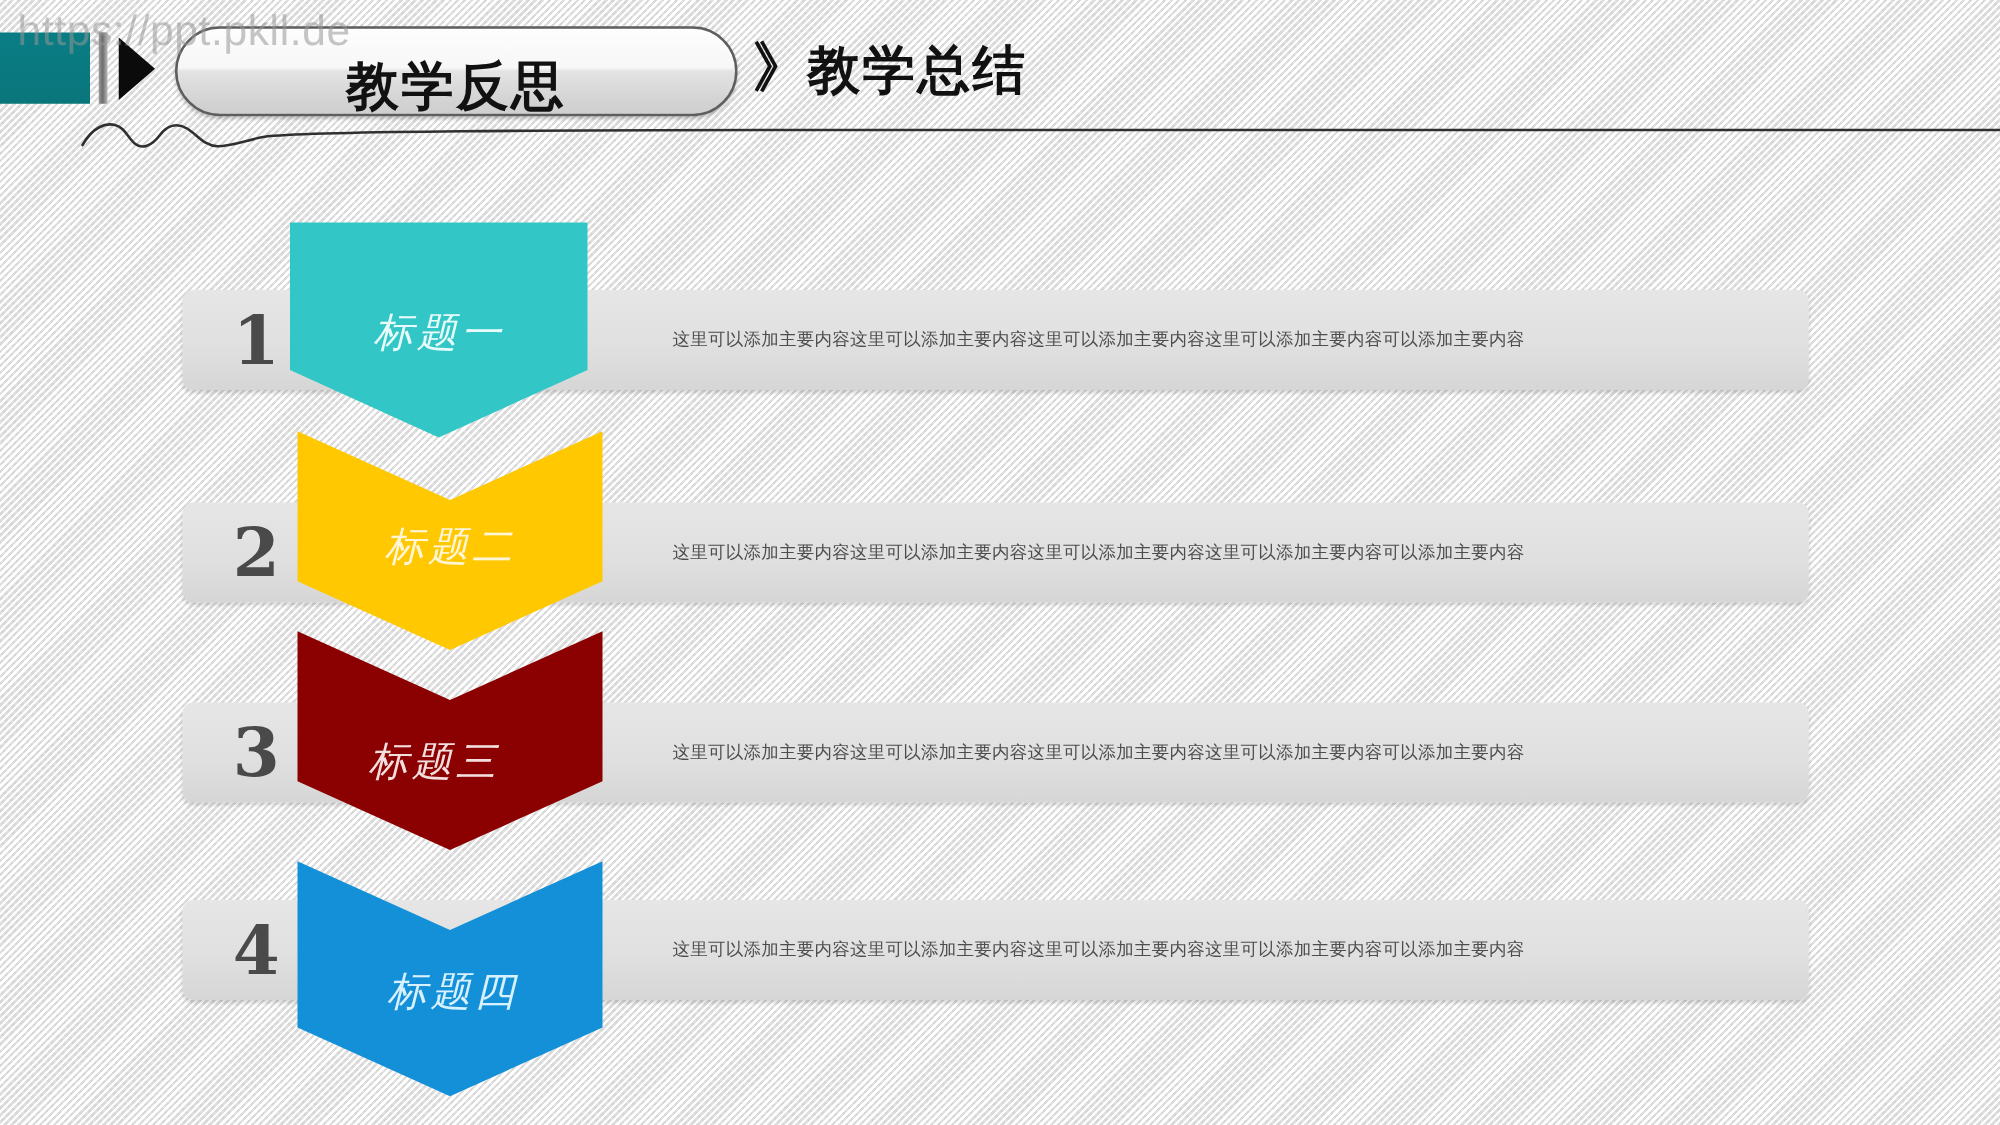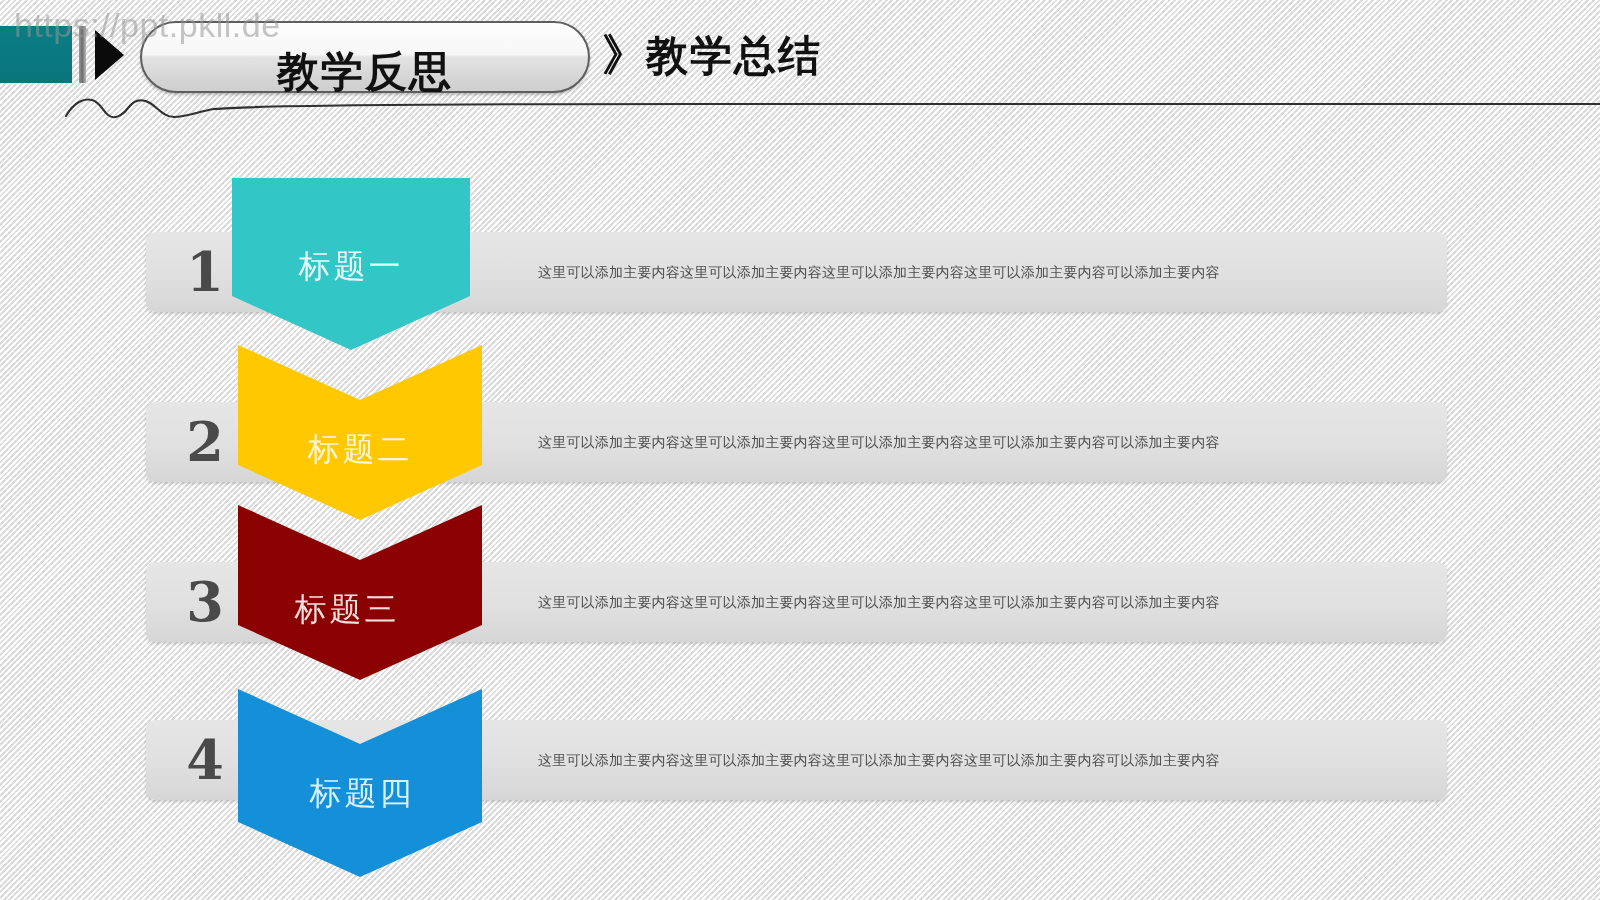--- a/index.html
+++ b/index.html
@@ -98,21 +98,21 @@
       #e3e3e3 50%,
       #d2d2d2 88%,
       #cfcfcf 100%);
     box-shadow: 0 2px 3px rgba(0,0,0,0.22), inset 0 1px 0 rgba(255,255,255,0.9);
     display: flex;
     align-items: center;
     justify-content: center;
   }
 
   #title-pill-label {
-    font-family: Liberation Serif, serif;
+    font-family: Liberation Mono, monospace;
     font-size: 42px;
     font-weight: 700;
     color: #111;
     letter-spacing: 2px;
     line-height: 1;
     padding-bottom: 3px;
     margin-top: 32px;
   }
 
   #subtitle-wrap {
@@ -207,20 +207,21 @@
 
   .chevron-label {
     position: absolute;
     width: 100%;
     text-align: center;
     font-family: "DejaVu Serif", "Liberation Serif", serif;
     font-size: 32px;
     letter-spacing: 3px;
     line-height: 1;
     pointer-events: none;
+    font-style: italic;
   }
 </style>
 </head>
 <body>
 
 <div id="slide">
 
   <div id="watermark">https://ppt.pkll.de</div>
 
   <div id="header">
@@ -271,21 +272,21 @@
       <svg width="238" height="172" viewBox="0 0 238 172">
         <path d="M 0 0 L 238 0 L 238 118 L 119 172 L 0 118 Z" fill="#32c6c6"></path>
       </svg>
       <div class="chevron-label" style="top:72px; color:#e8fbfb">标题一</div>
     </div>
 
     <div class="chevron" id="chev2" style="left:238px; top:345px; width:244px; height:175px; z-index:12">
       <svg width="244" height="175" viewBox="0 0 244 175">
         <path d="M 0 0 L 122 55 L 244 0 L 244 120 L 122 175 L 0 120 Z" fill="#ffc800"></path>
       </svg>
-      <div class="chevron-label" style="top:88px; color:#fff6d8">标题二</div>
+      <div class="chevron-label" style="top:76px; color:#fff6d8">标题二</div>
     </div>
 
     <div class="chevron" id="chev3" style="left:238px; top:505px; width:218px; height:175px; z-index:13">
       <svg width="244" height="175" viewBox="0 0 244 175">
         <path d="M 0 0 L 122 55 L 244 0 L 244 120 L 122 175 L 0 120 Z" fill="#8b0000"></path>
       </svg>
       <div class="chevron-label" style="top:88px; color:#f3dede">标题三</div>
     </div>
 
     <div class="chevron" id="chev4" style="left:238px; top:689px; width:248px; height:188px; z-index:14">

